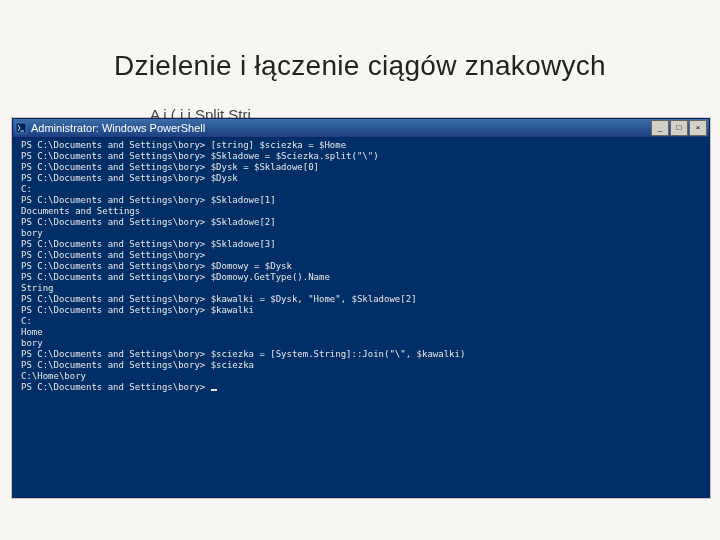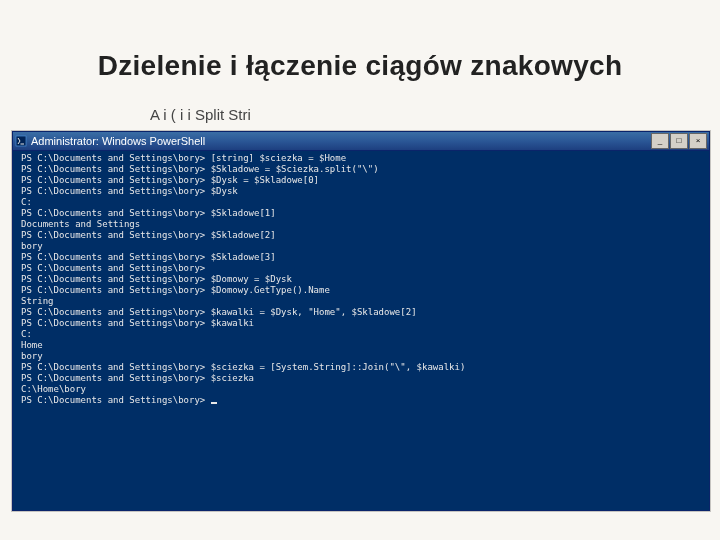--- a/index.html
+++ b/index.html
@@ -11,36 +11,35 @@
     position: relative;
     overflow: hidden;
   }
   .slide-title {
     position: absolute;
     top: 50px;
     left: 0;
     right: 0;
     text-align: center;
     font-size: 28px;
-    font-weight: bold;
+    font-weight: normal;
     color: #222;
     letter-spacing: 0.3px;
   }
   .window {
     position: absolute;
     top: 118px;
     left: 12px;
     width: 696px;
     height: 378px;
     border: 1px solid #0a246a;
     box-shadow: 0 0 0 1px rgba(0,0,0,0.2);
     background: #6d28d9;
     display: flex;
     flex-direction: column;
-    margin-top: 13px;
   }
   .titlebar {
     height: 18px;
     background: linear-gradient(to bottom, #3a6ea5 0%, #2b5796 50%, #1d3f80 100%);
     display: flex;
     align-items: center;
     padding: 0 2px;
     color: #fff;
     font-family: Tahoma, Arial, sans-serif;
     font-size: 11px;

